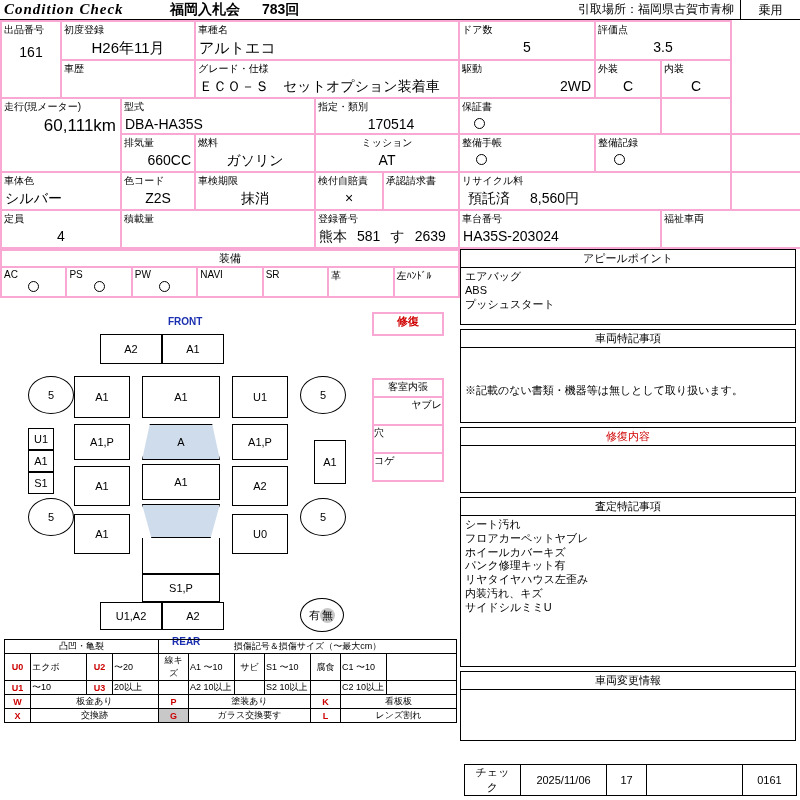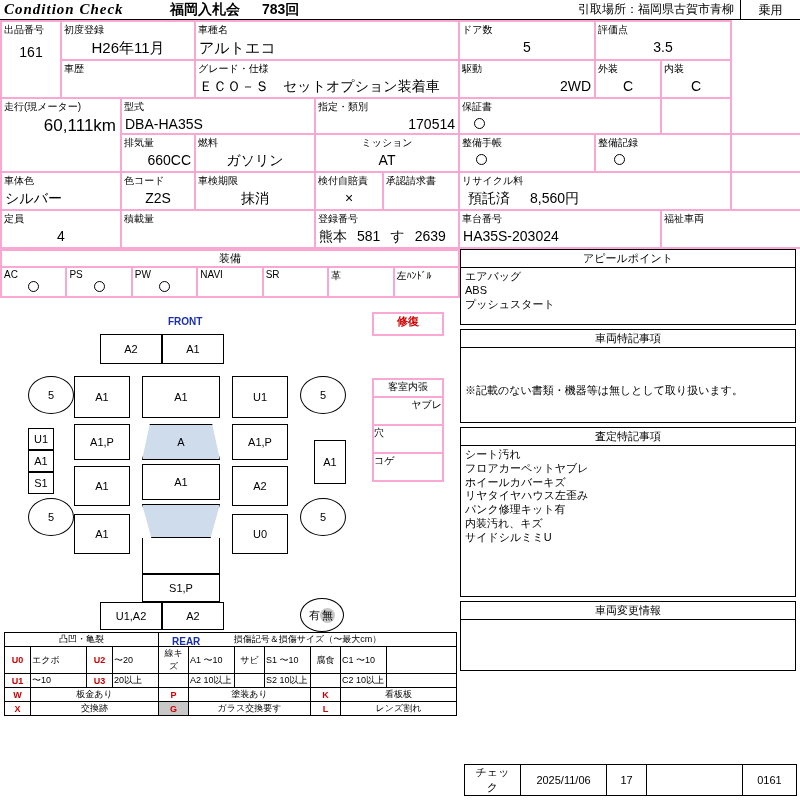--- a/index.html
+++ b/index.html
@@ -169,21 +169,21 @@
       <td colspan="2" rowspan="2">
         <div class="lbl">走行(現メーター)</div>
         <div class="val" style="font-size:17px;text-align:right;padding-right:4px;">60,111km</div>
       </td>
       <td colspan="2">
         <div class="lbl">型式</div>
         <div class="val">DBA-HA35S</div>
       </td>
       <td colspan="2">
         <div class="lbl">指定・類別</div>
-        <div class="val" style="display:flex;justify-content:flex-end;margin-left:8px;">
+        <div class="val" style="display:flex;justify-content:center;margin-left:8px;">
           <span>17051</span>
           <span>4</span>
         </div>
       </td>
       <td colspan="3">
         <div class="lbl">保証書</div>
         <div class="val ctr" style="text-align:left;padding-left:14px;"><span class="circle"></span></div>
       </td>
       <td></td>
     </tr>
@@ -463,29 +463,33 @@
         </div>
       </div>
 
       <div style="border:1px solid #000; margin:0 4px 4px 0; height:94px;">
         <div class="panel-title">車両特記事項</div>
         <div class="panel-body" style="padding-top:36px;">
           <div>※記載のない書類・機器等は無しとして取り扱います。</div>
         </div>
       </div>
 
+      <div style="border:1px solid #000; margin:0 4px 4px 0; height:66px;">
+        <div class="panel-title red">修復内容</div>
+        <div class="panel-body"></div>
+      </div>
 
       <div style="border:1px solid #000; margin:0 4px 4px 0; height:170px;">
         <div class="panel-title">査定特記事項</div>
         <div class="panel-body">
           <div>シート汚れ</div>
           <div>フロアカーペットヤブレ</div>
           <div>ホイールカバーキズ</div>
+          <div>パンク修理キット有</div>
           <div>リヤタイヤハウス左歪み</div>
-          <div>パンク修理キット有</div>
           <div>内装汚れ、キズ</div>
           <div>サイドシルミミU</div>
         </div>
       </div>
 
       <div style="border:1px solid #000; margin:0 4px 4px 0; height:70px;">
         <div class="panel-title">車両変更情報</div>
         <div class="panel-body"></div>
       </div>
     </div>

